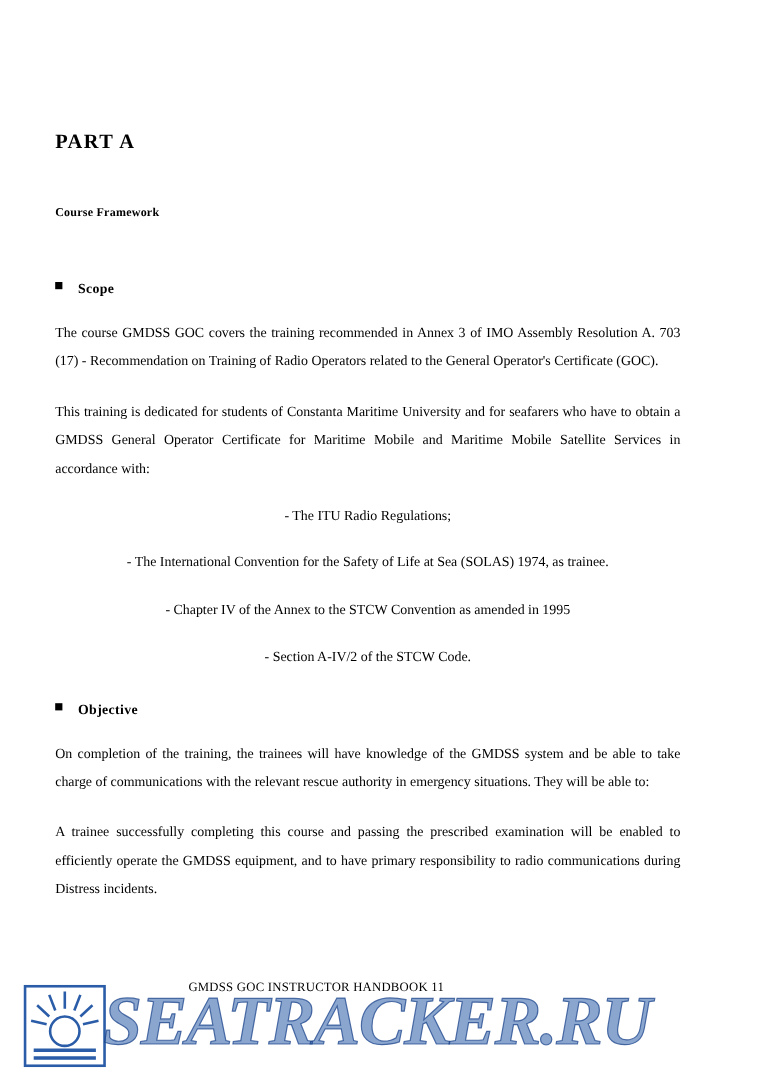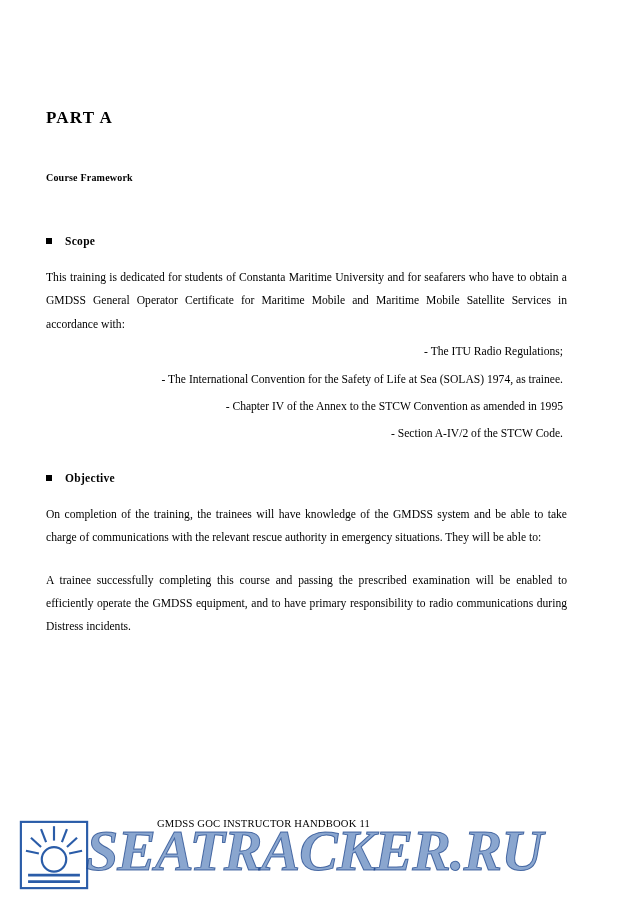--- a/index.html
+++ b/index.html
@@ -29,21 +29,20 @@
     margin: 0 0 0 0;
   }
   .course-framework {
     font-size: 10px;
     font-weight: bold;
     margin: 44px 0 0 0;
     letter-spacing: 0.2px;
   }
   .section-head {
     display: flex;
-    align-items: center;
     margin-top: 52px;
     margin-bottom: 0;
   }
   .section-head.second {
     margin-top: 26px;
   }
   .bullet-square {
     width: 6px;
     height: 6px;
     background: #000;
@@ -58,22 +57,22 @@
   }
   p.body {
     font-size: 11.6px;
     line-height: 2.02;
     text-align: justify;
     margin: 19px 0 0 0;
   }
   .list-line {
     font-size: 11.6px;
     line-height: 2.02;
-    text-align: right;
-    margin: 4px;
+    text-align: center;
+    margin: 16px;
   }
   .footer {
     position: absolute;
     left: 0;
     top: 818px;
     width: 527px;
     text-align: center;
     font-size: 10.6px;
     letter-spacing: 0.2px;
   }
@@ -114,20 +113,21 @@
 
   <h1 class="part-title">PART  A</h1>
 
   <h2 class="course-framework">Course Framework</h2>
 
   <div class="section-head">
     <span class="bullet-square"></span>
     <span class="section-label">Scope</span>
   </div>
 
+  <p class="body">The course GMDSS GOC covers the training recommended in Annex 3 of IMO Assembly Resolution A. 703 (17) - Recommendation on Training of Radio Operators related to the General Operator's Certificate (GOC).</p>
 
   <p class="body">This training is dedicated for students of Constanta Maritime University and for seafarers who have to obtain a GMDSS General Operator Certificate for Maritime Mobile and Maritime Mobile Satellite Services in accordance with:</p>
 
   <p class="list-line">- The ITU Radio Regulations;</p>
   <p class="list-line">- The International Convention for the Safety of Life at Sea (SOLAS) 1974, as trainee.</p>
   <p class="list-line">- Chapter IV of the Annex to the STCW Convention as amended in 1995</p>
   <p class="list-line">- Section A-IV/2 of the STCW Code.</p>
 
   <div class="section-head second">
     <span class="bullet-square"></span>

